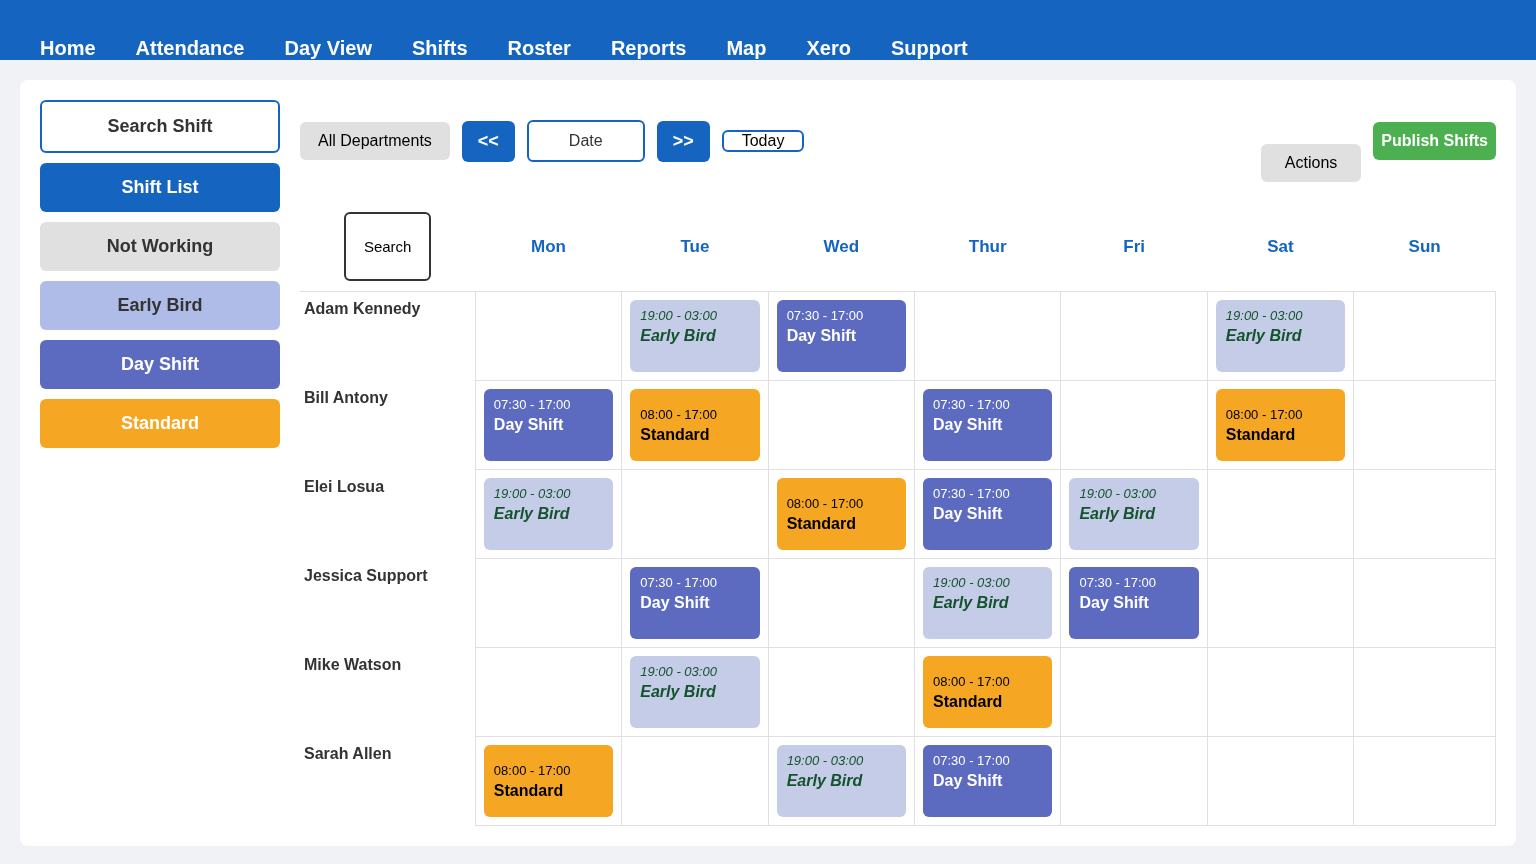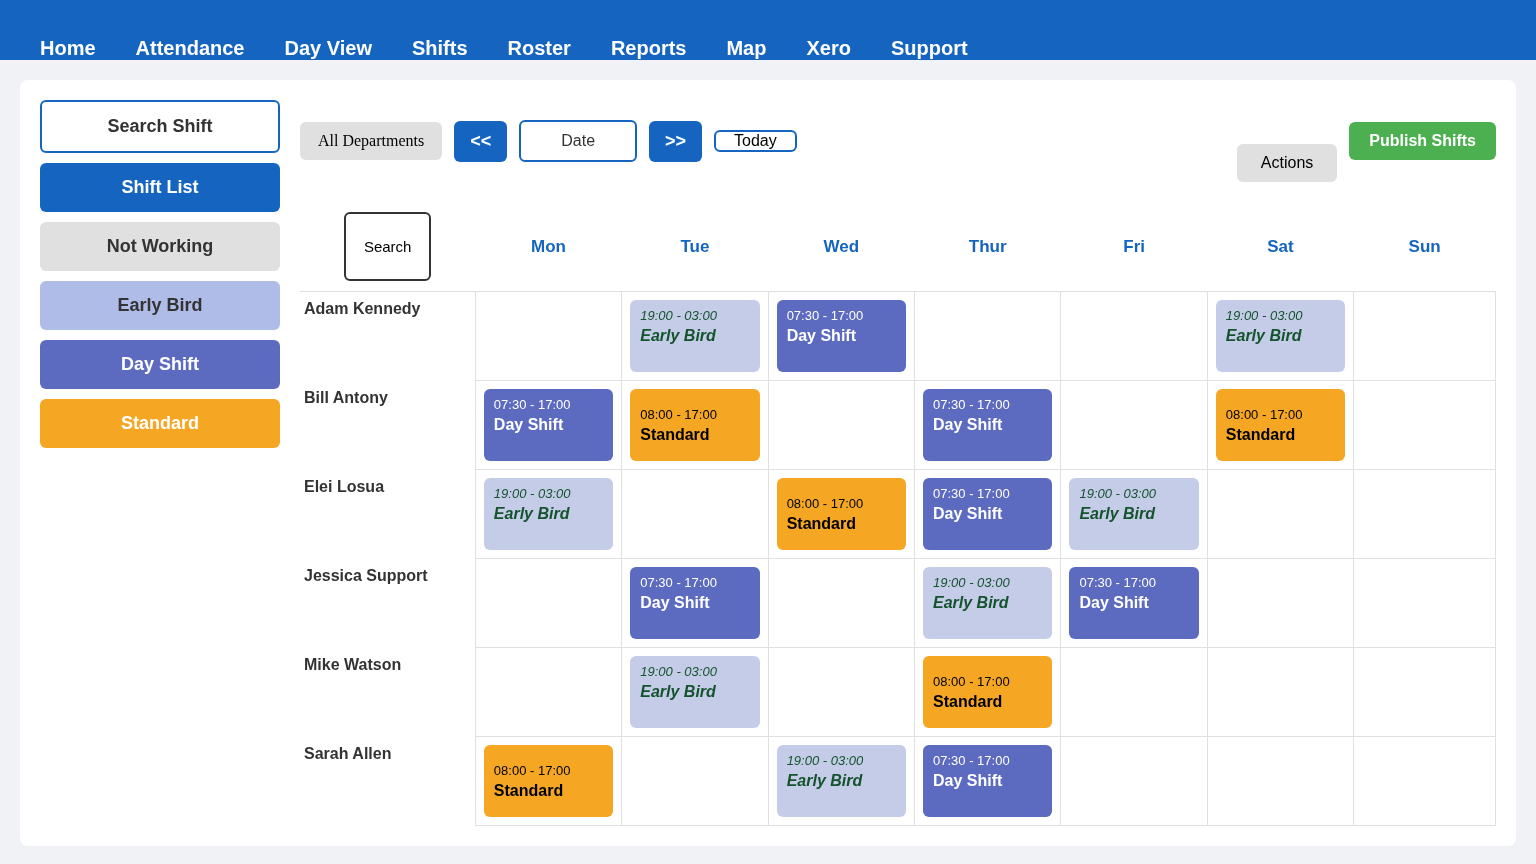--- a/index.html
+++ b/index.html
@@ -88,21 +88,20 @@
       gap: 12px;
       margin-bottom: 20px;
     }
     .toolbar .dept-btn {
       background: #e0e0e0;
       border: none;
       border-radius: 6px;
       padding: 10px 18px;
       font-size: 16px;
       cursor: pointer;
-      font-family: Liberation Serif, serif;
     }
     .toolbar .nav-btn {
       background: #1565c0;
       color: white;
       border: none;
       border-radius: 6px;
       padding: 10px 16px;
       font-size: 18px;
       font-weight: bold;
       cursor: pointer;
@@ -132,21 +131,21 @@
       padding: 10px 24px;
       font-size: 16px;
       cursor: pointer;
       margin-top: 44px;
     }
     .toolbar .publish-btn {
       background: #4caf50;
       color: white;
       border: none;
       border-radius: 6px;
-      padding: 10px 20px;
+      padding: 10px 8px;
       font-size: 16px;
       font-weight: bold;
       cursor: pointer;
     }
 
     
     .calendar {
       width: 100%;
       border-collapse: collapse;
     }

